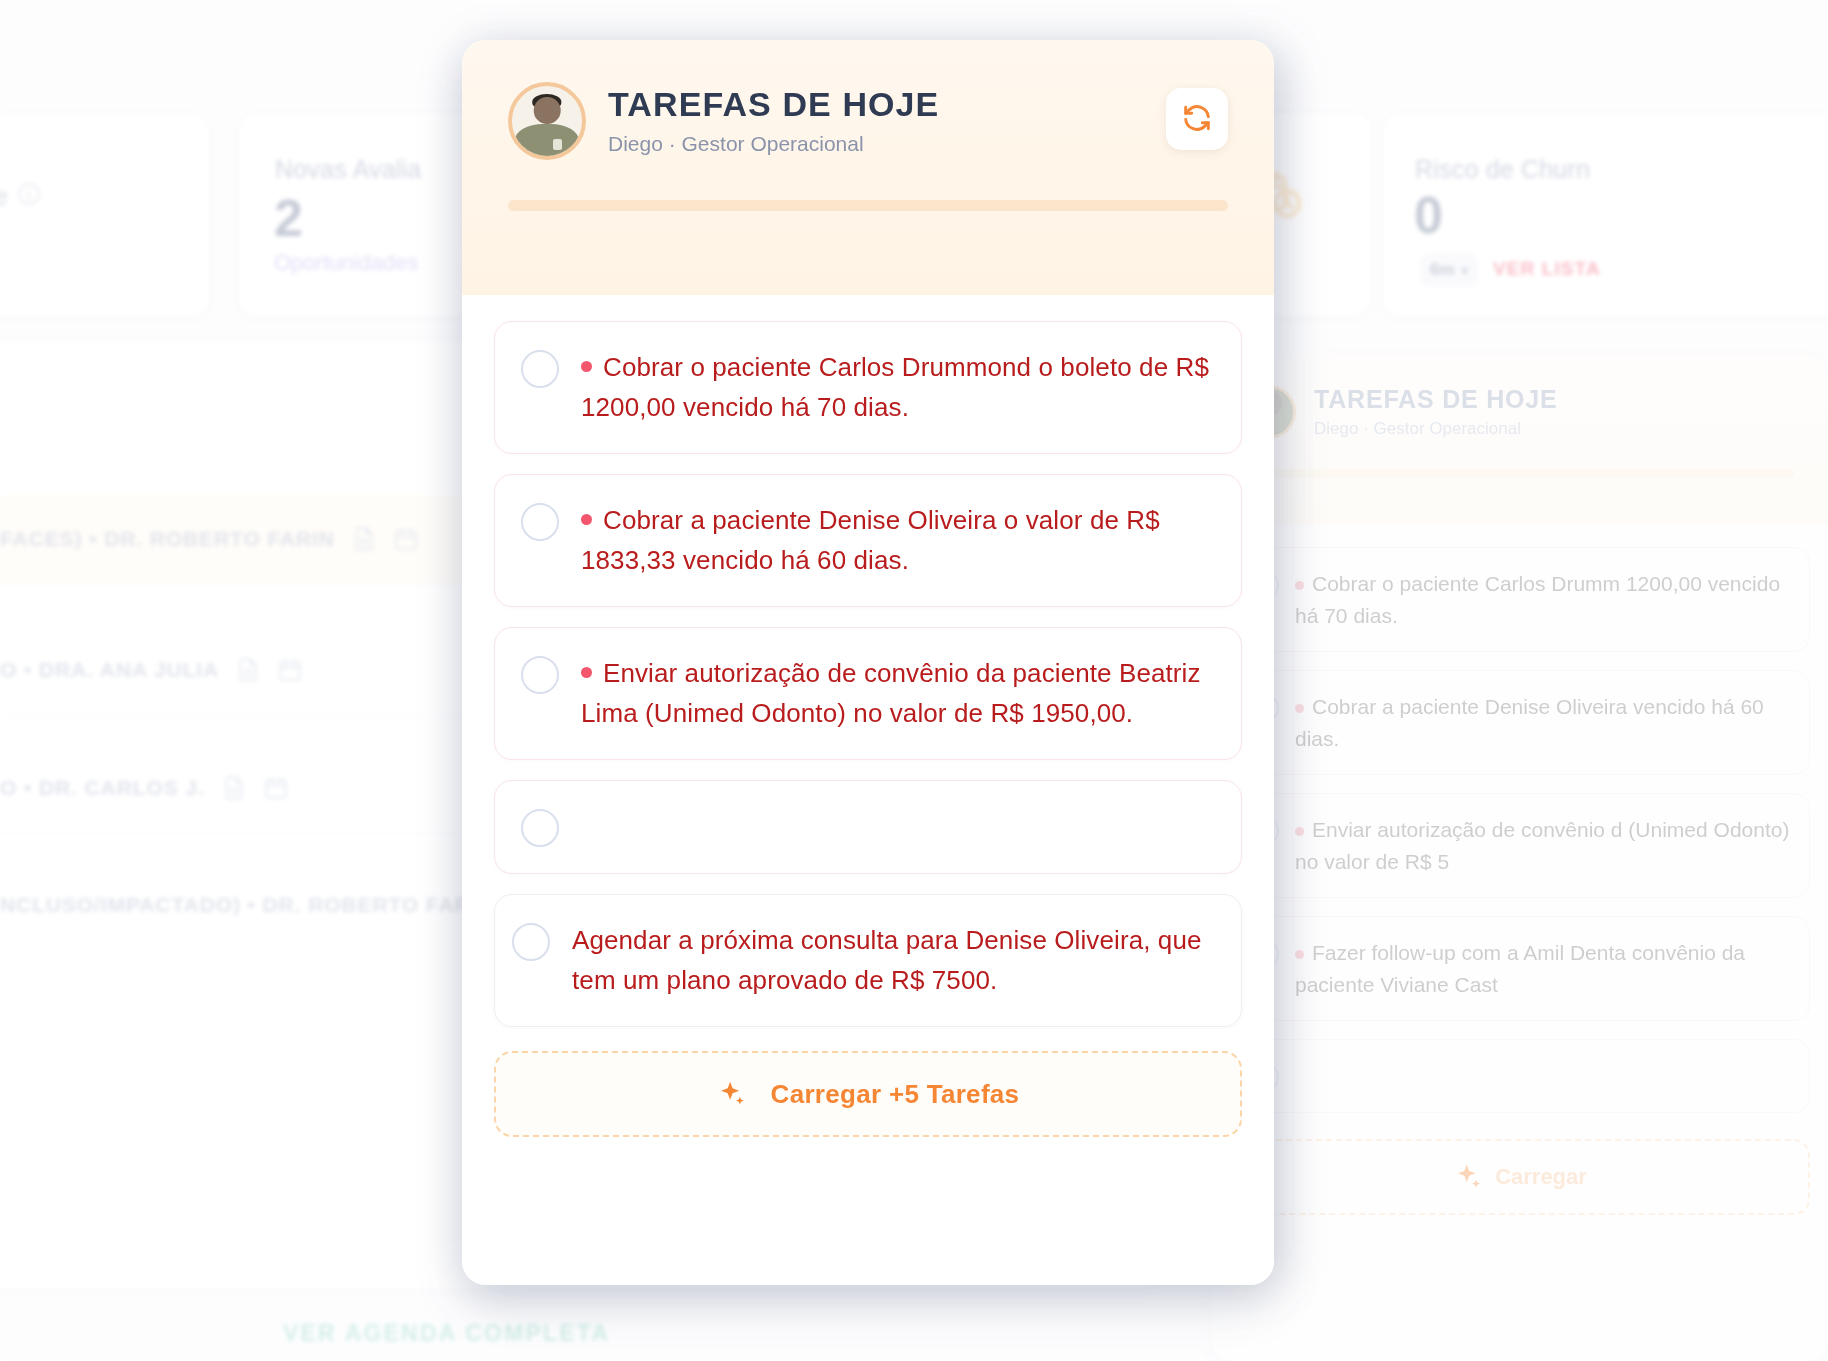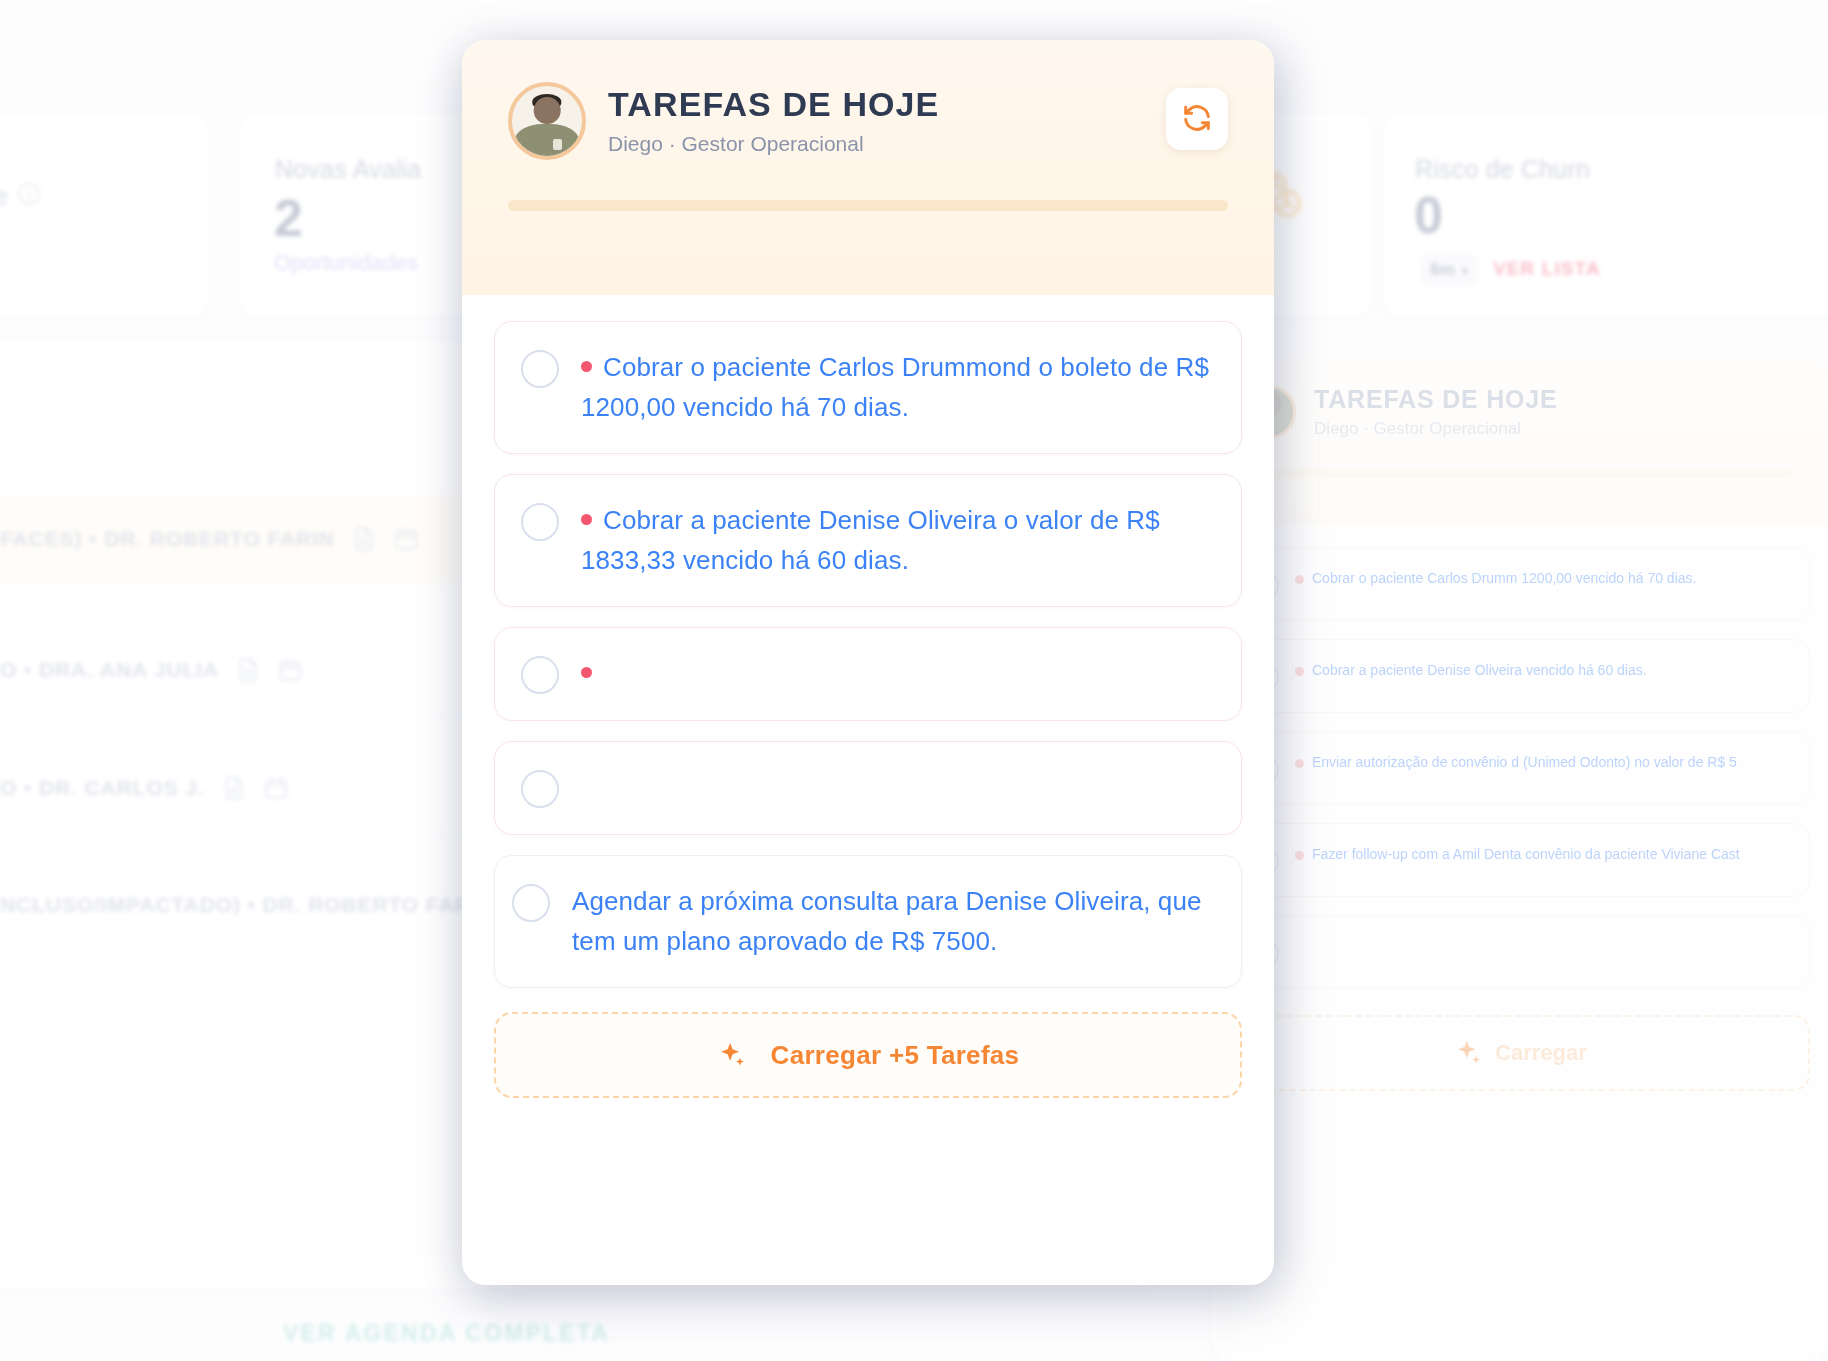--- a/index.html
+++ b/index.html
@@ -244,23 +244,23 @@
 
   .clone-check {
     width: 30px; height: 30px;
     border-radius: 50%;
     border: 2px solid #dfe3ee;
     flex: none;
     margin-top: 2px;
   }
 
   .clone-text {
-    font-size: 14px;
+    font-size: 21px;
     line-height: 1.5;
-    color: #3b82f6;
+    color: #737373;
   }
   .clone-dot {
     display: inline-block;
     width: 9px; height: 9px;
     border-radius: 50%;
     background: #f4a0ad;
     margin-right: 8px;
     vertical-align: middle;
   }
 
@@ -448,21 +448,21 @@
     background: #fff;
     flex: none;
     margin-top: 2px;
     cursor: pointer;
     padding: 0;
   }
 
   .task-text {
     font-size: 26px;
     line-height: 1.52;
-    color: #3b82f6;
+    color: #b91c1c;
     letter-spacing: .1px;
   }
 
   .prio-dot {
     display: inline-block;
     width: 11px;
     height: 11px;
     border-radius: 50%;
     background: #f4566e;
     margin-right: 11px;
@@ -705,21 +705,21 @@
       <div class="task">
         <button class="checkbox"></button>
         <div class="task-text">
           <span class="prio-dot"></span><span>Cobrar a paciente Denise Oliveira o valor de R$ 1833,33 vencido há 60 dias.</span>
         </div>
       </div>
 
       <div class="task">
         <button class="checkbox"></button>
         <div class="task-text">
-          <span class="prio-dot"></span>
+          <span class="prio-dot"></span><span>Enviar autorização de convênio da paciente Beatriz Lima (Unimed Odonto) no valor de R$ 1950,00.</span>
         </div>
       </div>
 
       <div class="task">
         <button class="checkbox"></button>
       </div>
 
       <div class="task no-priority">
         <button class="checkbox"></button>
         <div class="task-text">Agendar a próxima consulta para Denise Oliveira, que tem um plano aprovado de R$ 7500.</div>

